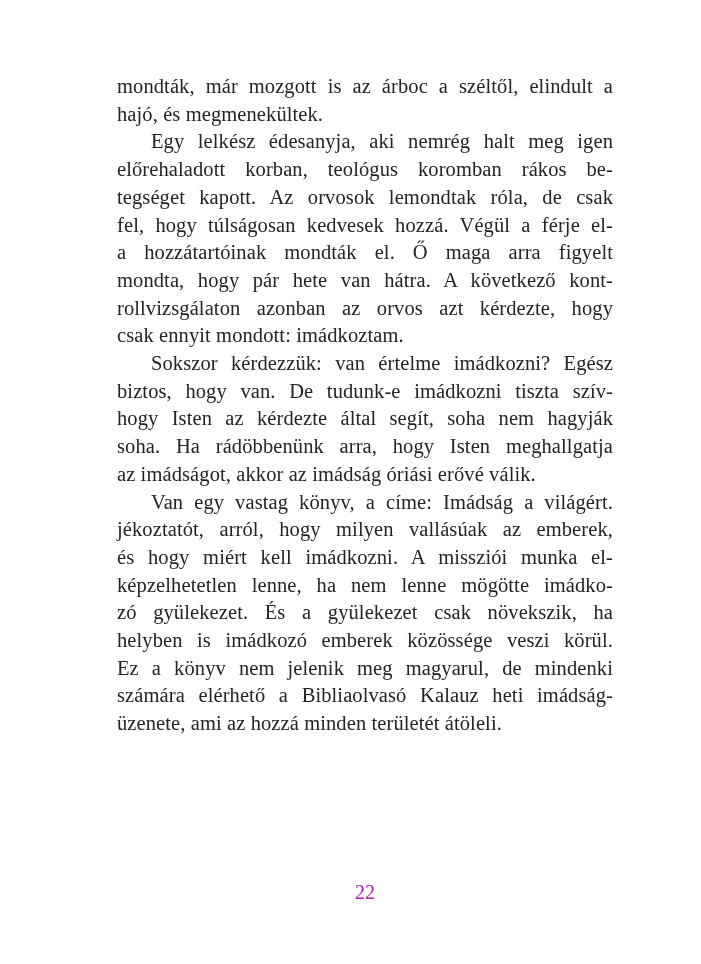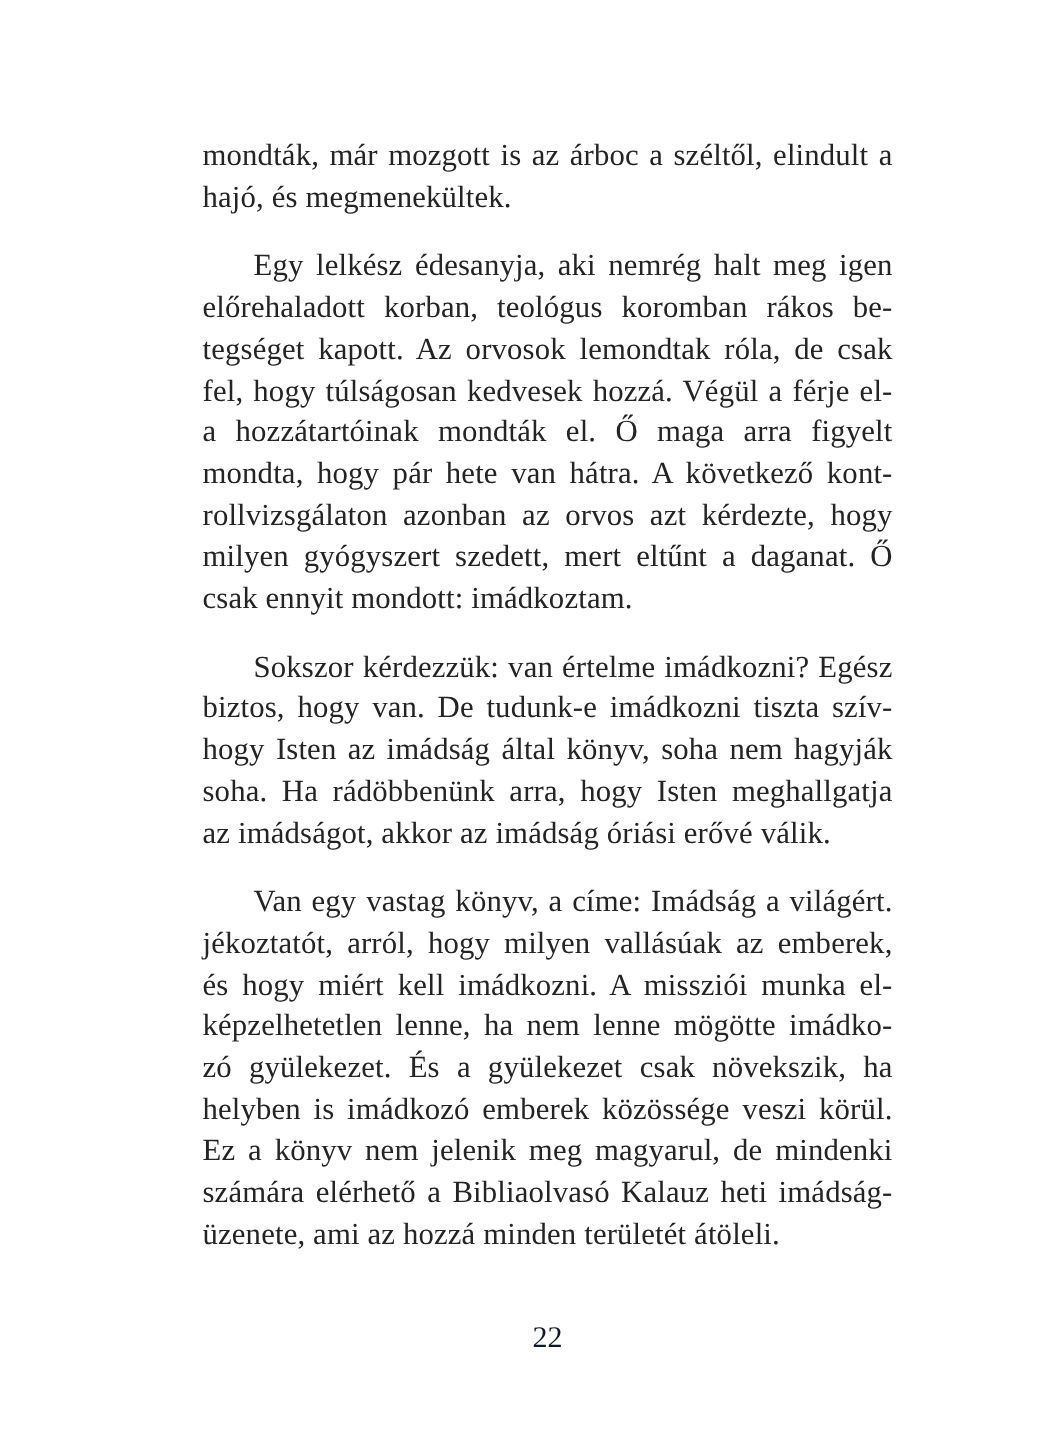--- a/index.html
+++ b/index.html
@@ -22,21 +22,21 @@
   .text-block {
     position: absolute;
     left: 117px;
     top: 73px;
     width: 496px;
     font-size: 20.5px;
     line-height: 27.7px;
     letter-spacing: 0.1px;
   }
   .paragraph {
-    margin: 18px;
+    margin: 0;
     padding: 0;
   }
   .line {
     text-align: justify;
     text-align-last: justify;
   }
   .line.last {
     text-align: right;
     text-align-last: left;
   }
@@ -44,48 +44,47 @@
     text-indent: 34px;
   }
   .page-number {
     position: absolute;
     left: 117px;
     top: 879px;
     width: 496px;
     text-align: center;
     font-size: 20px;
     line-height: 26px;
-    color: #0f172a;
+    color: #a21caf;
   }
 </style>
 </head>
 <body>
 
 <main class="book-page">
   <section class="text-block">
 
   <div class="paragraph">
         <div class="line">mondták, már mozgott is az árboc a széltől, elindult a</div>
         <div class="line last">hajó, és megmenekültek.</div>
       </div>
       <div class="paragraph">
         <div class="line indent">Egy lelkész édesanyja, aki nemrég halt meg igen</div>
         <div class="line">előrehaladott korban, teológus koromban rákos be-</div>
         <div class="line">tegséget kapott. Az orvosok lemondtak róla, de csak</div>
         <div class="line">fel, hogy túlságosan kedvesek hozzá. Végül a férje el-</div>
         <div class="line">a hozzátartóinak mondták el. Ő maga arra figyelt</div>
         <div class="line">mondta, hogy pár hete van hátra. A következő kont-</div>
         <div class="line">rollvizsgálaton azonban az orvos azt kérdezte, hogy</div>
-        <div class="line">milyen gyógyszert szedett, mert eltűnt a daganat. Ő</div>
         <div class="line last">csak ennyit mondott: imádkoztam.</div>
       </div>
       <div class="paragraph">
         <div class="line indent">Sokszor kérdezzük: van értelme imádkozni? Egész</div>
         <div class="line">biztos, hogy van. De tudunk-e imádkozni tiszta szív-</div>
-        <div class="line">hogy Isten az imádság által könyv, soha nem hagyják</div>
+        <div class="line">hogy Isten az kérdezte által segít, soha nem hagyják</div>
         <div class="line">soha. Ha rádöbbenünk arra, hogy Isten meghallgatja</div>
         <div class="line last">az imádságot, akkor az imádság óriási erővé válik.</div>
       </div>
       <div class="paragraph">
         <div class="line indent">Van egy vastag könyv, a címe: Imádság a világért.</div>
         <div class="line">jékoztatót, arról, hogy milyen vallásúak az emberek,</div>
         <div class="line">és hogy miért kell imádkozni. A missziói munka el-</div>
         <div class="line">képzelhetetlen lenne, ha nem lenne mögötte imádko-</div>
         <div class="line">zó gyülekezet. És a gyülekezet csak növekszik, ha</div>
         <div class="line">helyben is imádkozó emberek közössége veszi körül.</div>

